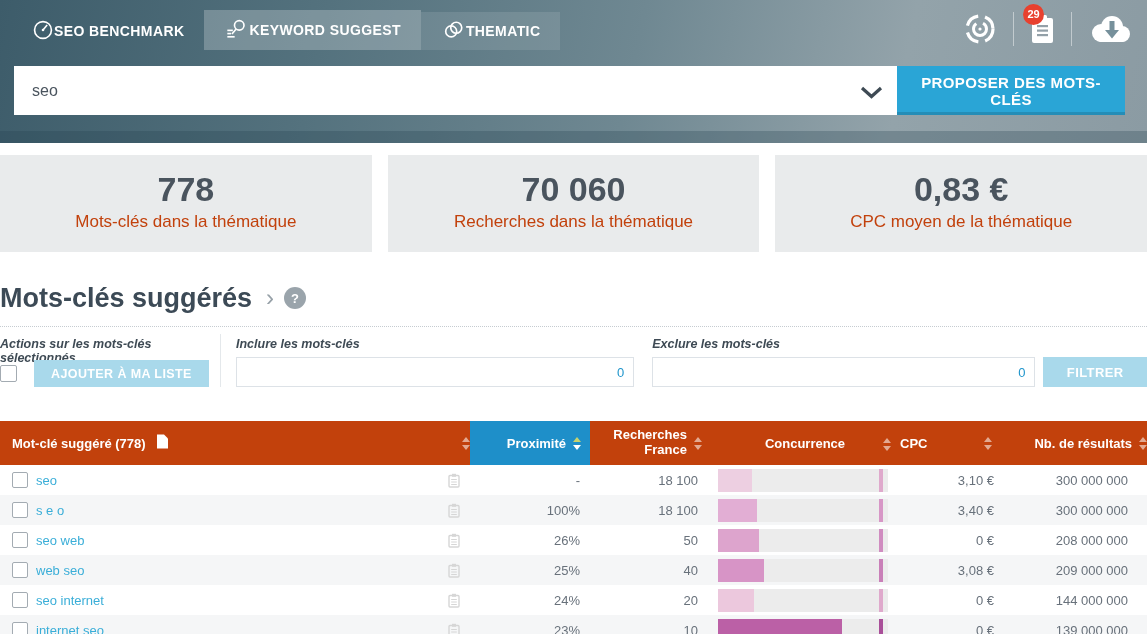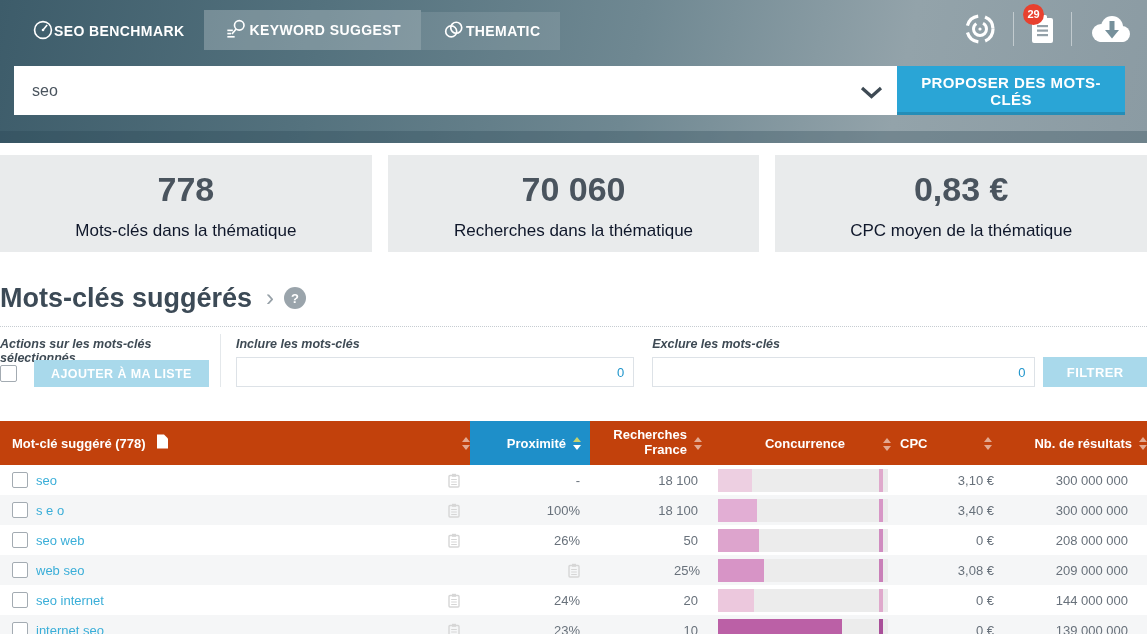--- a/index.html
+++ b/index.html
@@ -29,21 +29,21 @@
     padding:0 50px 0 18px;font-size:16px;color:#4a545e;font-family:inherit;background:transparent;}
   .chevron{position:absolute;right:14px;top:19px;cursor:pointer;}
   .submit-btn{width:228px;height:49px;border:none;background:#2aa5d6;color:#fff;
     font-family:inherit;font-size:15px;font-weight:bold;letter-spacing:.4px;cursor:pointer;
     box-shadow:inset 0 -3px 0 rgba(0,0,0,.14);}
 
   
   .stats{display:flex;gap:16px;margin-top:12px;}
   .stat-card{flex:1;height:97px;background:#e9ebec;text-align:center;box-sizing:border-box;padding-top:15px;}
   .stat-value{font-size:34px;font-weight:bold;color:#4a545e;line-height:38px;}
-  .stat-label{font-size:17px;color:#0f172a;margin-top:13px;}
+  .stat-label{font-size:17px;color:#c2410c;margin-top:4px;}
 
   
   .section-head{display:flex;align-items:center;margin-top:28px;height:36px;}
   .section-title{font-size:27px;font-weight:bold;color:#3c4a56;}
   .section-arrow{font-size:24px;color:#97a1a8;margin:0 10px 0 14px;}
   .help-circle{width:22px;height:22px;border-radius:50%;background:#9aa4ab;color:#fff;
     font-size:13px;font-weight:bold;display:flex;align-items:center;justify-content:center;cursor:pointer;}
   .dotted{border-top:1px dotted #c6ccd1;margin-top:10px;}
 
   
@@ -371,20 +371,21 @@
         <svg width="12" height="15" viewBox="0 0 12 15" fill="none">
           <rect x="1" y="2.5" width="10" height="11.5" rx="1" stroke="#d6d6d6" stroke-width="1.4"></rect>
           <rect x="4" y="0.8" width="4" height="3" fill="#d6d6d6"></rect>
           <line x1="3.2" y1="6.5" x2="8.8" y2="6.5" stroke="#d6d6d6" stroke-width="1"></line>
           <line x1="3.2" y1="9" x2="8.8" y2="9" stroke="#d6d6d6" stroke-width="1"></line>
           <line x1="3.2" y1="11.5" x2="8.8" y2="11.5" stroke="#d6d6d6" stroke-width="1"></line>
         </svg>
       </span>
     </div>
     <div class="td td-prox">25%</div>
+    <div class="td td-search">40</div>
     <div class="td td-conc">
       <div class="bar-track">
         <div class="bar-fill" style="width: 27%; background: rgb(215, 148, 198);"></div>
         <div class="bar-marker" style="background: rgb(201, 127, 184);"></div>
       </div>
     </div>
     <div class="td td-cpc">3,08 €</div>
     <div class="td td-res">209 000 000</div>
   </div>
         <div class="trow">

